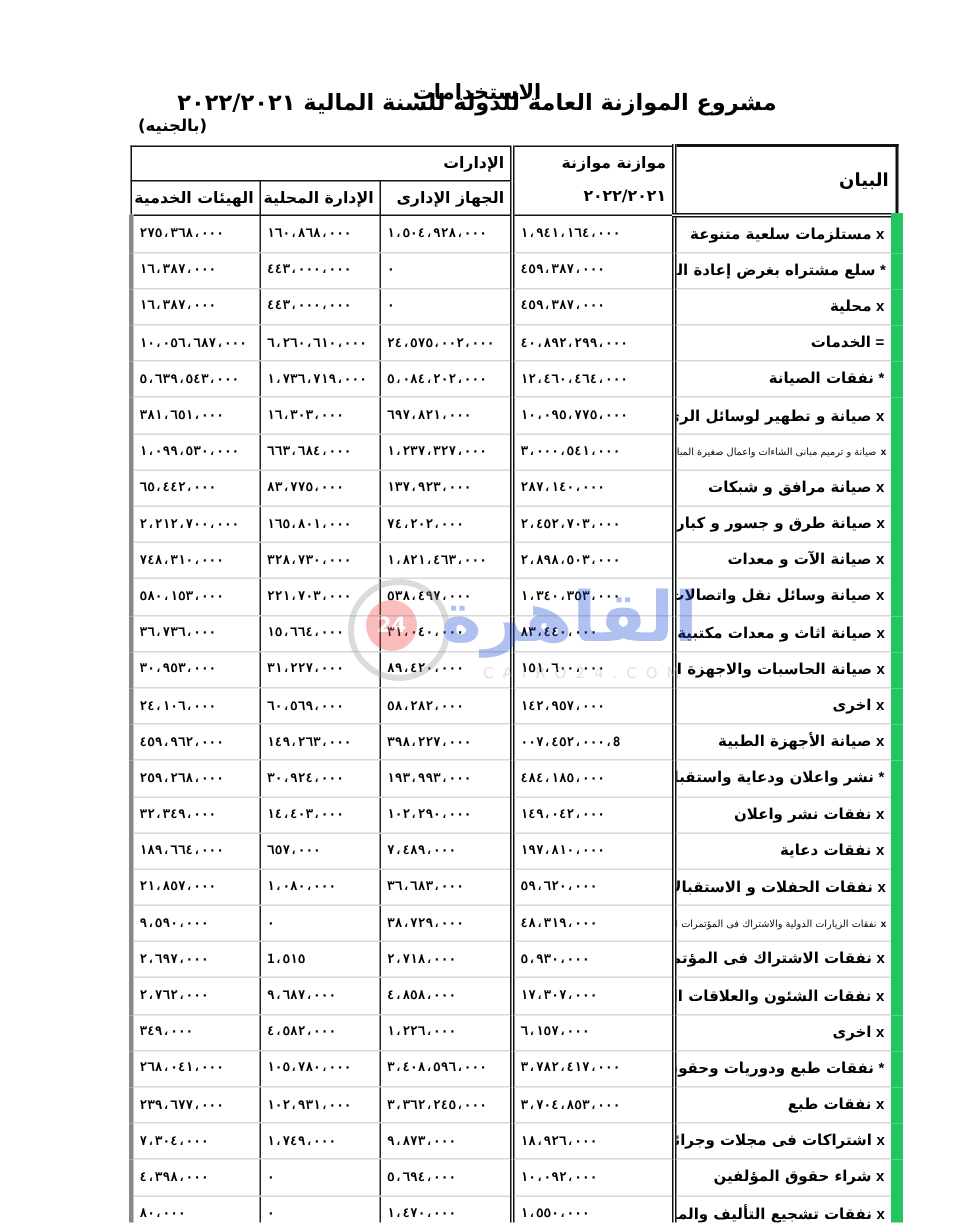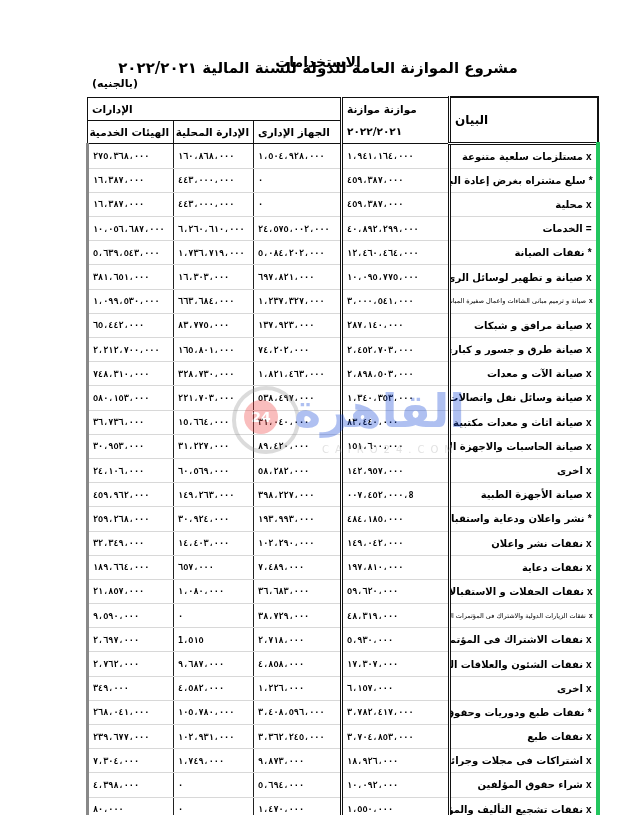--- a/index.html
+++ b/index.html
@@ -3,25 +3,25 @@
 <meta charset="utf-8">
 <style>
   html, body { margin:0; padding:0; background:#ffffff; }
   body { width:636px; height:815px; position:relative; overflow:hidden; font-family:"DejaVu Sans", sans-serif; color:#000; }
   .title { position:absolute; top:26px; left:0; width:100%; text-align:center; font-family:"DejaVu Sans", sans-serif; font-weight:bold; font-size:15px; direction:rtl;margin-top:33px; }
   .subtitle { position:absolute; top:54px; left:0; width:100%; text-align:center; font-weight:bold; font-size:14px; direction:rtl; }
   .unit { position:absolute; top:77px; left:92px; font-weight:bold; font-size:11px; direction:rtl; }
   .sheet { position:absolute; top:96px; left:86px; width:510px; }
   table { border-collapse:collapse; width:100%; direction:rtl; table-layout:fixed; }
   td, th { font-size:9px; padding:0 4px; white-space:nowrap; overflow:hidden; }
-  th { font-weight:bold; font-size:10.5px; height:22px; text-align:left; border:1px solid #111; }
+  th { font-weight:bold; font-size:10.5px; height:22px; text-align:right; border:1px solid #111; }
   .bayan-h { border:2px solid #111; border-bottom:3px double #111; font-size:12px; }
   .proj-h { border-left:3px double #111; border-right:3px double #111; }
   td { height:23.2px; border-left:1px solid #222; border-bottom:1px solid #d8d8d8; }
-  td.label { text-align:right; font-weight:bold; font-size:10px; border-right:4px solid #22c55e; border-left:3px double #111; }
+  td.label { text-align:right; font-weight:bold; font-size:10px; border-right:8px solid #22c55e; border-left:3px double #111; }
   td.label.small { font-size:6.5px; font-weight:normal; }
   td.num { text-align:left; font-family:"DejaVu Sans Mono", monospace; font-size:8.5px; font-weight:bold; letter-spacing:0.3px; }
   td.proj { border-left:3px double #111; }
   td.last { border-left:3px solid #888; }
   .mark { font-weight:bold; font-family:"Liberation Sans", sans-serif; margin-left:3px; }
   .watermark { position:absolute; left:232px; top:378px; width:190px; height:90px; pointer-events:none; opacity:0.35; }
   .wm-circle { position:absolute; left:0; top:8px; width:60px; height:60px; border-radius:50%; border:4px solid #999; }
   .wm-badge { position:absolute; left:12px; top:22px; width:34px; height:34px; border-radius:50%; background:#ef4444; color:#fff; font-size:14px; font-weight:bold; text-align:center; line-height:34px; }
   .wm-text { position:absolute; left:62px; top:6px; font-size:46px; font-weight:bold; color:#1d4ed8; direction:rtl; }
   .wm-sub { position:absolute; left:70px; top:66px; font-size:10px; letter-spacing:6px; color:#aaa;margin-left:20px; }

